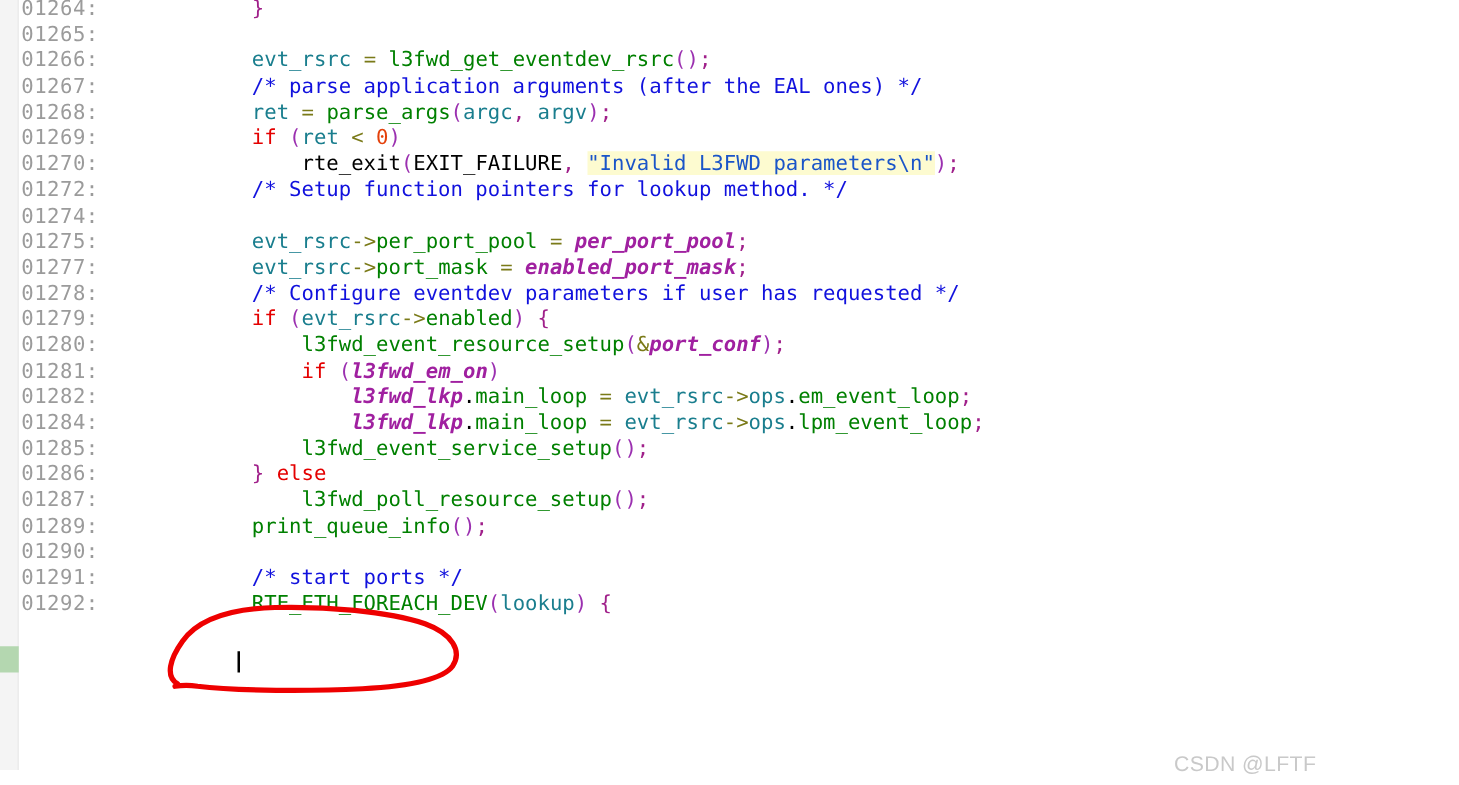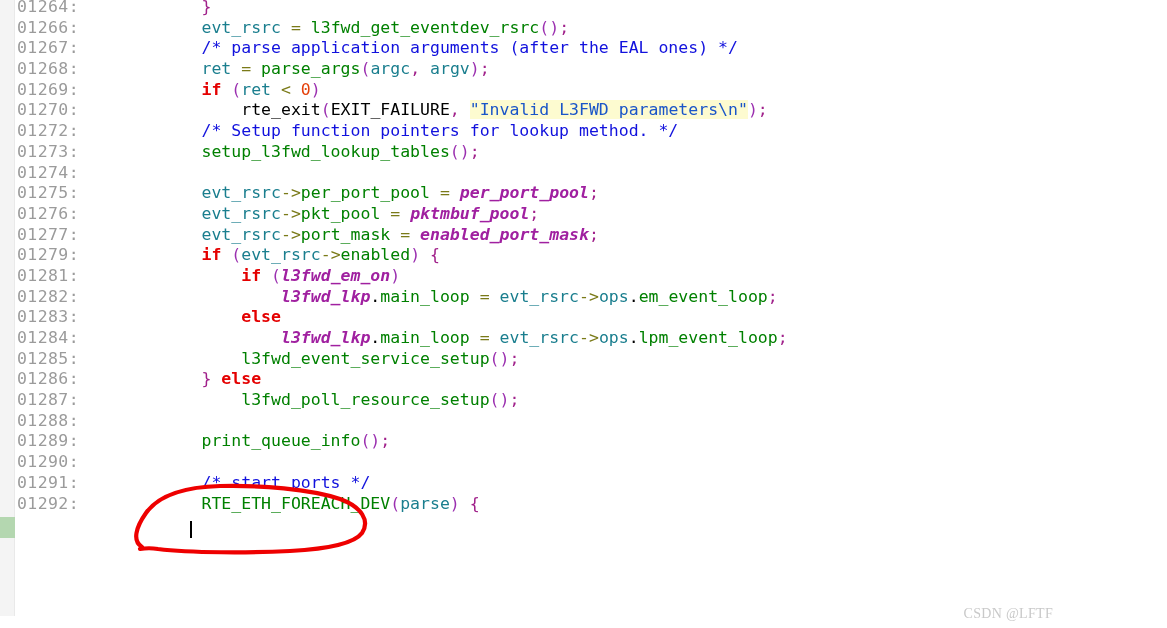--- a/index.html
+++ b/index.html
@@ -66,21 +66,21 @@
     letter-spacing: 0.4px;
     -webkit-user-select: none;
     user-select: none;
   }
 
   .code-text { color: #000000; }
 
   
   .t-plain   { color: #000000; }
   .t-cmt     { color: #1111dd; margin-top: 32px; }
-  .t-kw      { color: #e40000; font-weight: bold; }
+  .t-kw      { color: #e40000; font-weight: normal; }
   .t-fn      { color: #008000; font-weight: normal; }
   .t-var     { color: #1a7e8e; }
   .t-global  { color: #a020a0; font-weight: bold; font-style: italic; }
   .t-member  { color: #008000; }
   .t-paren   { color: #9b30b0; }
   .t-op      { color: #7a7a18; }
   .t-num     { color: #e4400a; }
   .t-str     { color: #1a55c8; background: #fdfbd0; }
   .t-brace   { color: #a0208a; }
   .t-amp     { color: #7a7a18; }
@@ -102,60 +102,59 @@
     top: 483px;
     width: 250px;
     height: 72px;
     pointer-events: none;
   }
 
   #watermark {
     position: absolute;
     right: 6px;
     bottom: 6px;
-    font-family: Liberation Serif, serif;
-    font-size: 14px;
+    font-family: Liberation Sans, sans-serif;
+    font-size: 17px;
     color: #c9c9c9;
     letter-spacing: 0.3px;
   }
 </style>
 </head>
 <body>
 
 <div id="viewer">
 
   <div id="edge-strip"></div>
   <div id="change-marker" style="top: 517px; background: rgb(180, 215, 176);"></div>
 
   <div id="code">
       <div class="line"><span class="ln">01264:</span><span class="code-text"><span class="t-plain">        </span><span class="t-brace">}</span></span></div>
+      <div class="line"><span class="ln">01265:</span><span class="code-text"><span class="t-plain"></span></span></div>
       <div class="line"><span class="ln">01266:</span><span class="code-text"><span class="t-plain">        </span><span class="t-var">evt_rsrc</span><span class="t-plain"> </span><span class="t-op">=</span><span class="t-plain"> </span><span class="t-fn">l3fwd_get_eventdev_rsrc</span><span class="t-paren">()</span><span class="t-brace">;</span></span></div>
       <div class="line"><span class="ln">01267:</span><span class="code-text"><span class="t-plain">        </span><span class="t-cmt">/* parse application arguments (after the EAL ones) */</span></span></div>
       <div class="line"><span class="ln">01268:</span><span class="code-text"><span class="t-plain">        </span><span class="t-var">ret</span><span class="t-plain"> </span><span class="t-op">=</span><span class="t-plain"> </span><span class="t-fn">parse_args</span><span class="t-paren">(</span><span class="t-var">argc</span><span class="t-brace">,</span><span class="t-plain"> </span><span class="t-var">argv</span><span class="t-paren">)</span><span class="t-brace">;</span></span></div>
       <div class="line"><span class="ln">01269:</span><span class="code-text"><span class="t-plain">        </span><span class="t-kw">if</span><span class="t-plain"> </span><span class="t-paren">(</span><span class="t-var">ret</span><span class="t-plain"> </span><span class="t-op">&lt;</span><span class="t-plain"> </span><span class="t-num">0</span><span class="t-paren">)</span></span></div>
       <div class="line"><span class="ln">01270:</span><span class="code-text"><span class="t-plain">            </span><span class="t-plain">rte_exit</span><span class="t-paren">(</span><span class="t-plain">EXIT_FAILURE</span><span class="t-brace">,</span><span class="t-plain"> </span><span class="t-str">"Invalid L3FWD parameters\n"</span><span class="t-paren">)</span><span class="t-brace">;</span></span></div>
       <div class="line"><span class="ln">01272:</span><span class="code-text"><span class="t-plain">        </span><span class="t-cmt">/* Setup function pointers for lookup method. */</span></span></div>
-      <div class="line"><span class="ln">01273:</span><span class="code-text"><span class="t-plain">        </span><span class="t-fn">setup_l3fwd_lookup_tables</span><span class="t-paren">()</span><span class="t-brace">;</span></span></div>
       <div class="line"><span class="ln">01274:</span><span class="code-text"><span class="t-plain"></span></span></div>
       <div class="line"><span class="ln">01275:</span><span class="code-text"><span class="t-plain">        </span><span class="t-var">evt_rsrc</span><span class="t-op">-&gt;</span><span class="t-member">per_port_pool</span><span class="t-plain"> </span><span class="t-op">=</span><span class="t-plain"> </span><span class="t-global">per_port_pool</span><span class="t-brace">;</span></span></div>
-      <div class="line"><span class="ln">01276:</span><span class="code-text"><span class="t-plain">        </span><span class="t-var">evt_rsrc</span><span class="t-op">-&gt;</span><span class="t-member">pkt_pool</span><span class="t-plain"> </span><span class="t-op">=</span><span class="t-plain"> </span><span class="t-global">pktmbuf_pool</span><span class="t-brace">;</span></span></div>
       <div class="line"><span class="ln">01277:</span><span class="code-text"><span class="t-plain">        </span><span class="t-var">evt_rsrc</span><span class="t-op">-&gt;</span><span class="t-member">port_mask</span><span class="t-plain"> </span><span class="t-op">=</span><span class="t-plain"> </span><span class="t-global">enabled_port_mask</span><span class="t-brace">;</span></span></div>
+      <div class="line"><span class="ln">01278:</span><span class="code-text"><span class="t-plain">        </span><span class="t-cmt">/* Configure eventdev parameters if user has requested */</span></span></div>
       <div class="line"><span class="ln">01279:</span><span class="code-text"><span class="t-plain">        </span><span class="t-kw">if</span><span class="t-plain"> </span><span class="t-paren">(</span><span class="t-var">evt_rsrc</span><span class="t-op">-&gt;</span><span class="t-member">enabled</span><span class="t-paren">)</span><span class="t-plain"> </span><span class="t-brace">{</span></span></div>
+      <div class="line"><span class="ln">01280:</span><span class="code-text"><span class="t-plain">            </span><span class="t-fn">l3fwd_event_resource_setup</span><span class="t-paren">(</span><span class="t-amp">&amp;</span><span class="t-global">port_conf</span><span class="t-paren">)</span><span class="t-brace">;</span></span></div>
       <div class="line"><span class="ln">01281:</span><span class="code-text"><span class="t-plain">            </span><span class="t-kw">if</span><span class="t-plain"> </span><span class="t-paren">(</span><span class="t-global">l3fwd_em_on</span><span class="t-paren">)</span></span></div>
       <div class="line"><span class="ln">01282:</span><span class="code-text"><span class="t-plain">                </span><span class="t-global">l3fwd_lkp</span><span class="t-plain">.</span><span class="t-member">main_loop</span><span class="t-plain"> </span><span class="t-op">=</span><span class="t-plain"> </span><span class="t-var">evt_rsrc</span><span class="t-op">-&gt;</span><span class="t-var">ops</span><span class="t-plain">.</span><span class="t-member">em_event_loop</span><span class="t-brace">;</span></span></div>
-      <div class="line"><span class="ln">01283:</span><span class="code-text"><span class="t-plain">            </span><span class="t-kw">else</span></span></div>
       <div class="line"><span class="ln">01284:</span><span class="code-text"><span class="t-plain">                </span><span class="t-global">l3fwd_lkp</span><span class="t-plain">.</span><span class="t-member">main_loop</span><span class="t-plain"> </span><span class="t-op">=</span><span class="t-plain"> </span><span class="t-var">evt_rsrc</span><span class="t-op">-&gt;</span><span class="t-var">ops</span><span class="t-plain">.</span><span class="t-member">lpm_event_loop</span><span class="t-brace">;</span></span></div>
       <div class="line"><span class="ln">01285:</span><span class="code-text"><span class="t-plain">            </span><span class="t-fn">l3fwd_event_service_setup</span><span class="t-paren">()</span><span class="t-brace">;</span></span></div>
       <div class="line"><span class="ln">01286:</span><span class="code-text"><span class="t-plain">        </span><span class="t-brace">}</span><span class="t-plain"> </span><span class="t-kw">else</span></span></div>
       <div class="line"><span class="ln">01287:</span><span class="code-text"><span class="t-plain">            </span><span class="t-fn">l3fwd_poll_resource_setup</span><span class="t-paren">()</span><span class="t-brace">;</span></span></div>
-      <div class="line"><span class="ln">01288:</span><span class="code-text"><span class="t-plain"></span></span></div>
       <div class="line"><span class="ln">01289:</span><span class="code-text"><span class="t-plain">        </span><span class="t-fn">print_queue_info</span><span class="t-paren">()</span><span class="t-brace">;</span></span></div>
       <div class="line"><span class="ln">01290:</span><span class="code-text"><span class="t-plain"></span></span></div>
       <div class="line"><span class="ln">01291:</span><span class="code-text"><span class="t-plain">        </span><span class="t-cmt">/* start ports */</span></span></div>
-      <div class="line"><span class="ln">01292:</span><span class="code-text"><span class="t-plain">        </span><span class="t-fn">RTE_ETH_FOREACH_DEV</span><span class="t-paren">(</span><span class="t-var">parse</span><span class="t-paren">)</span><span class="t-plain"> </span><span class="t-brace">{</span></span></div>
+      <div class="line"><span class="ln">01292:</span><span class="code-text"><span class="t-plain">        </span><span class="t-fn">RTE_ETH_FOREACH_DEV</span><span class="t-paren">(</span><span class="t-var">lookup</span><span class="t-paren">)</span><span class="t-plain"> </span><span class="t-brace">{</span></span></div>
     </div>
 
   <div id="caret"></div>
 
   <svg id="annotation" viewBox="0 0 250 72" xmlns="http://www.w3.org/2000/svg">
     <path d="M 12 64 C 2 58 6 44 16 30 C 28 13 52 4 90 3 C 130 2 180 6 210 16
              C 232 24 240 38 232 50 C 224 61 196 66 160 68 C 120 70 60 70 28 66
              C 22 65 16 65 10 66" fill="none" stroke="#ee0000" stroke-width="4.2" stroke-linecap="round" stroke-linejoin="round"></path>
   </svg>
 

